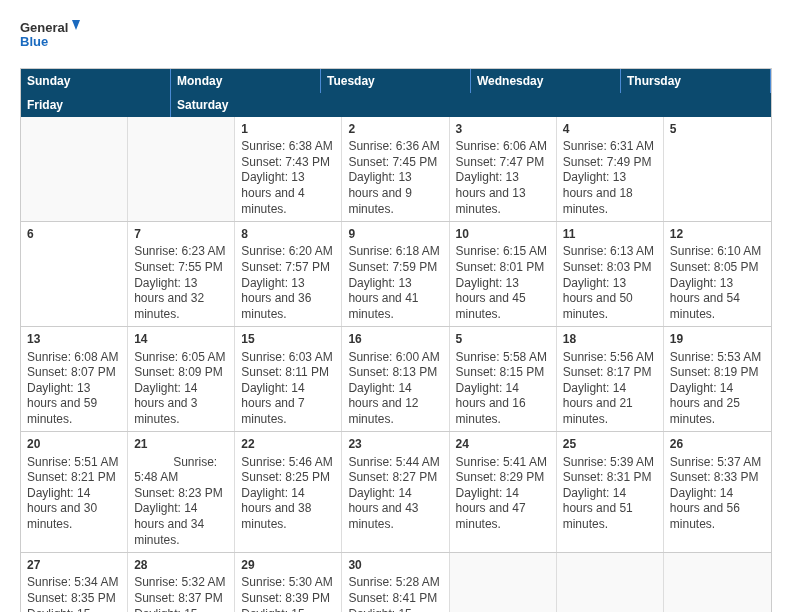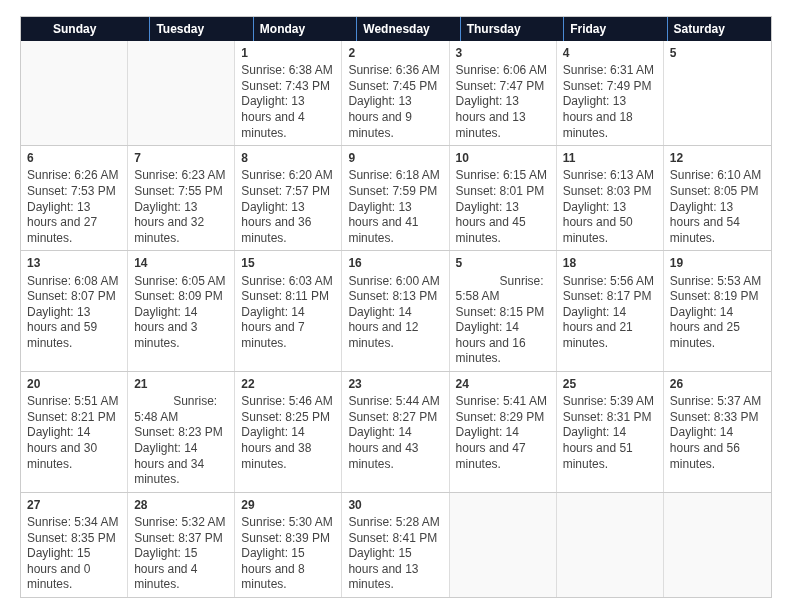--- a/index.html
+++ b/index.html
@@ -43,23 +43,22 @@
       margin-top: 2px;
     }
     .calendar {
       flex: 1;
       display: flex;
       flex-direction: column;
       border: 1px solid #ccc;
     }
     .cal-header-row {
       display: grid;
-      grid-template-columns: repeat(7, 1fr);
-      background: #0f172a;
-      padding-left: 26px;
+      grid-template-columns: repeat(5, 1fr);
+      background: #0c4a6e;
     }
     .cal-header-cell {
       color: #fff;
       font-size: 12px;
       font-weight: bold;
       padding: 5px 6px;
       text-align: left;
       border-right: 1px solid #4a8ad4;
     }
     .cal-header-cell:last-child {
@@ -104,26 +103,39 @@
     .cell-text {
       font-size: 12px;
       color: #444;
       line-height: 1.3;
     }
   </style>
 </head>
 <body>
 
 <div class="page">
+  <div class="header">
+    <div class="logo">
+    <svg width="60" height="42" viewBox="0 0 60 42">
+      <text x="0" y="16" font-size="13" font-weight="bold" font-family="Arial,sans-serif" fill="#333">General</text>
+      <text x="0" y="30" font-size="13" font-weight="bold" font-family="Arial,sans-serif" fill="#1a6abf">Blue</text>
+      <polygon points="52,4 60,4 56,14" fill="#1a6abf"></polygon>
+    </svg>
+  </div>
+    <div class="title-block">
+      <div class="month-year"></div>
+      <div class="location"></div>
+    </div>
+  </div>
 
   <div class="calendar">
     <div class="cal-header-row">
     <div class="cal-header-cell">Sunday</div>
+        <div class="cal-header-cell">Monday</div>
         <div class="cal-header-cell">Tuesday</div>
-        <div class="cal-header-cell">Monday</div>
         <div class="cal-header-cell">Wednesday</div>
         <div class="cal-header-cell">Thursday</div>
         <div class="cal-header-cell">Friday</div>
         <div class="cal-header-cell">Saturday</div>
       </div>
     <div class="cal-body">
     <div class="cal-row">
           <div class="cal-cell empty"></div>
           <div class="cal-cell empty"></div>
           <div class="cal-cell"><span class="day-num">1</span><span class="cell-text" style="white-space: pre-line;">Sunrise: 6:38 AM
@@ -134,23 +146,21 @@
 Daylight: 13 hours and 9 minutes.</span></div>
           <div class="cal-cell"><span class="day-num">3</span><span class="cell-text" style="white-space: pre-line;">Sunrise: 6:06 AM
 Sunset: 7:47 PM
 Daylight: 13 hours and 13 minutes.</span></div>
           <div class="cal-cell"><span class="day-num">4</span><span class="cell-text" style="white-space: pre-line;">Sunrise: 6:31 AM
 Sunset: 7:49 PM
 Daylight: 13 hours and 18 minutes.</span></div>
           <div class="cal-cell"><span class="day-num">5</span></div>
         </div>
         <div class="cal-row">
-          <div class="cal-cell"><span class="day-num">6</span><span class="cell-text" style="white-space: pre-line;">Sunrise: 6:26 AM
-Sunset: 7:53 PM
-Daylight: 13 hours and 27 minutes.</span></div>
+          <div class="cal-cell"><span class="day-num">6</span></div>
           <div class="cal-cell"><span class="day-num">7</span><span class="cell-text" style="white-space: pre-line;">Sunrise: 6:23 AM
 Sunset: 7:55 PM
 Daylight: 13 hours and 32 minutes.</span></div>
           <div class="cal-cell"><span class="day-num">8</span><span class="cell-text" style="white-space: pre-line;">Sunrise: 6:20 AM
 Sunset: 7:57 PM
 Daylight: 13 hours and 36 minutes.</span></div>
           <div class="cal-cell"><span class="day-num">9</span><span class="cell-text" style="white-space: pre-line;">Sunrise: 6:18 AM
 Sunset: 7:59 PM
 Daylight: 13 hours and 41 minutes.</span></div>
           <div class="cal-cell"><span class="day-num">10</span><span class="cell-text" style="white-space: pre-line;">Sunrise: 6:15 AM
@@ -169,21 +179,21 @@
 Daylight: 13 hours and 59 minutes.</span></div>
           <div class="cal-cell"><span class="day-num">14</span><span class="cell-text" style="white-space: pre-line;">Sunrise: 6:05 AM
 Sunset: 8:09 PM
 Daylight: 14 hours and 3 minutes.</span></div>
           <div class="cal-cell"><span class="day-num">15</span><span class="cell-text" style="white-space: pre-line;">Sunrise: 6:03 AM
 Sunset: 8:11 PM
 Daylight: 14 hours and 7 minutes.</span></div>
           <div class="cal-cell"><span class="day-num">16</span><span class="cell-text" style="white-space: pre-line;">Sunrise: 6:00 AM
 Sunset: 8:13 PM
 Daylight: 14 hours and 12 minutes.</span></div>
-          <div class="cal-cell"><span class="day-num">5</span><span class="cell-text" style="white-space: pre-line; margin-left: 44px;">Sunrise: 5:58 AM
+          <div class="cal-cell"><span class="day-num">5</span><span class="cell-text" style="white-space: pre-line;">Sunrise: 5:58 AM
 Sunset: 8:15 PM
 Daylight: 14 hours and 16 minutes.</span></div>
           <div class="cal-cell"><span class="day-num">18</span><span class="cell-text" style="white-space: pre-line;">Sunrise: 5:56 AM
 Sunset: 8:17 PM
 Daylight: 14 hours and 21 minutes.</span></div>
           <div class="cal-cell"><span class="day-num">19</span><span class="cell-text" style="white-space: pre-line;">Sunrise: 5:53 AM
 Sunset: 8:19 PM
 Daylight: 14 hours and 25 minutes.</span></div>
         </div>
         <div class="cal-row">

